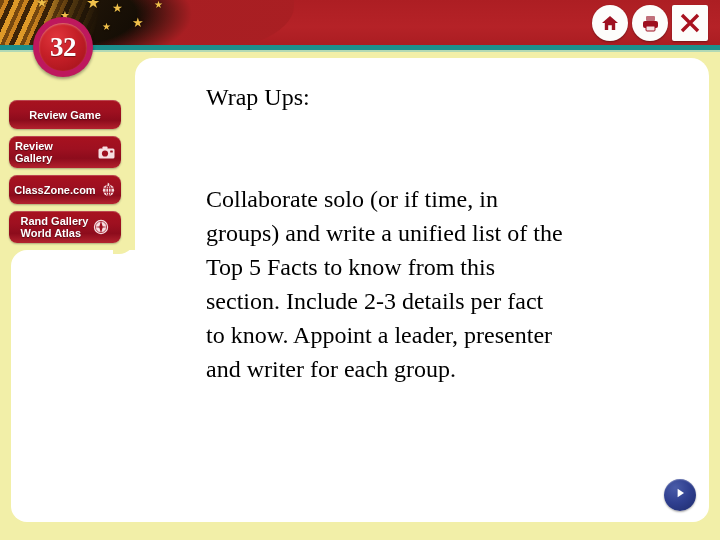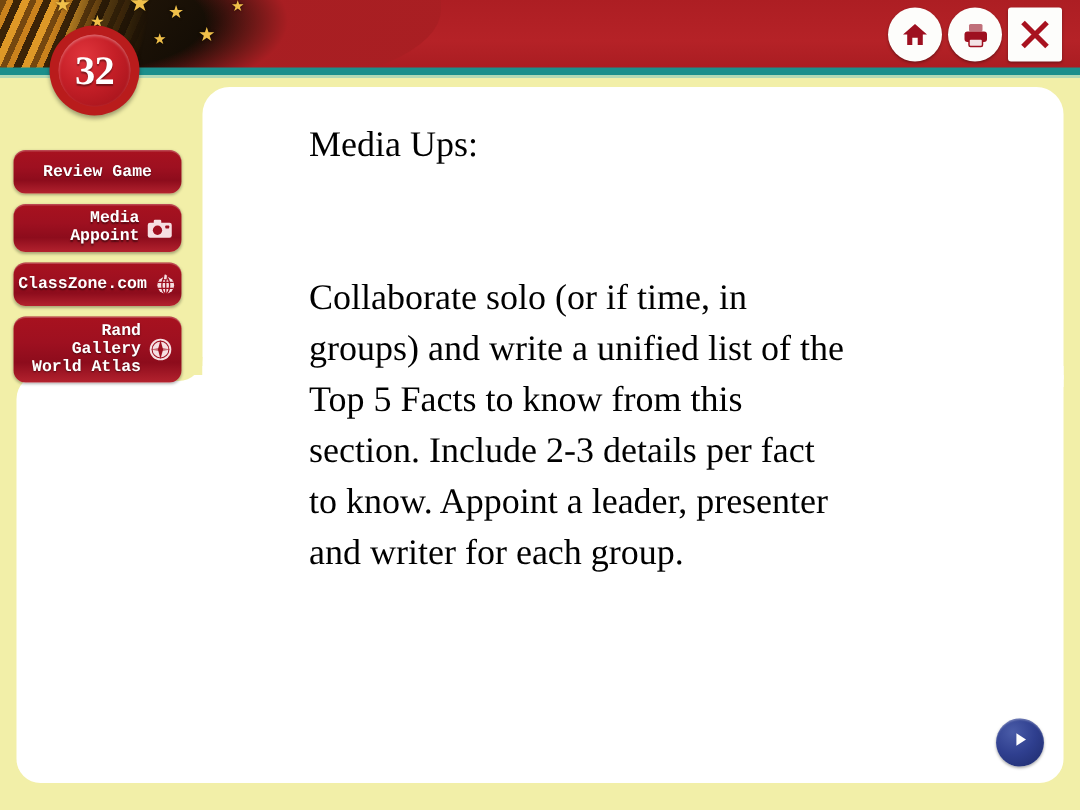--- a/index.html
+++ b/index.html
@@ -104,21 +104,21 @@
   .ctl.round { border-radius: 50%; }
   .ctl.square { border-radius: 2px; }
   .ctl svg { display: block; }
 
   
   .chapter-badge {
     position: absolute;
     left: 33px; top: 17px;
     width: 60px; height: 60px;
     border-radius: 50%;
-    background: #b91c1c;
+    background: #be185d;
     box-shadow: 0 2px 3px rgba(0,0,0,0.35);
     z-index: 14;
     display: flex;
     align-items: center;
     justify-content: center;
     text-align: center;
   }
   .chapter-badge-inner {
     width: 48px; height: 48px;
     border-radius: 50%;
@@ -202,25 +202,25 @@
     display: flex;
     align-items: center;
     justify-content: center;
     gap: 5px;
     padding: 4px 6px;
     box-sizing: border-box;
     cursor: pointer;
   }
   .side-btn-label {
     color: #ffffff;
-    font-family: Liberation Mono, monospace;
+    font-family: Liberation Sans, sans-serif;
     font-weight: bold;
     font-size: 11px;
     line-height: 12px;
-    text-align: right;
+    text-align: left;
     text-shadow: 0 1px 1px rgba(0,0,0,0.45);
     white-space: pre-line;
   }
   .btn-icon {
     flex: 0 0 auto;
     display: flex;
     align-items: center;
     justify-content: center;
   }
   .btn-icon svg { display: block; }
@@ -320,21 +320,21 @@
     </div>
   </div>
 
   <div class="sidebar">
 
     <div class="side-btn">
       <span class="side-btn-label">Review Game</span>
     </div>
 
     <div class="side-btn">
-      <span class="side-btn-label">Media Appoint</span>
+      <span class="side-btn-label">Review Gallery</span>
       <span class="btn-icon">
         <svg width="17" height="13" viewBox="0 0 17 13">
           <rect x="0.5" y="2.5" width="16" height="10" rx="1.5" fill="#f6dfe2"></rect>
           <rect x="4.5" y="0.5" width="5" height="3" rx="0.8" fill="#f6dfe2"></rect>
           <circle cx="7" cy="7.5" r="3.1" fill="#9e1020"></circle>
           <rect x="12.2" y="4.4" width="2.6" height="2" rx="0.5" fill="#9e1020"></rect>
         </svg>
       </span>
     </div>
 
@@ -358,21 +358,21 @@
           <circle cx="8" cy="8" r="7.2" fill="#f6dfe2"></circle>
           <circle cx="8" cy="8" r="5.6" fill="none" stroke="#9e1020" stroke-width="0.7"></circle>
           <path d="M8 1.6 L9.7 8 L8 14.4 L6.3 8 Z" fill="#9e1020"></path>
           <path d="M1.6 8 L8 6.6 L14.4 8 L8 9.4 Z" fill="#9e1020" opacity="0.55"></path>
         </svg>
       </span>
     </div>
 
   </div>
 
-  <div class="slide-heading">Media Ups:</div>
+  <div class="slide-heading">Wrap Ups:</div>
   <div class="slide-body">Collaborate solo (or if time, in groups) and write a unified list of the Top 5 Facts to know from this section. Include 2-3 details per fact to know. Appoint a leader, presenter and writer for each group.</div>
 
   <div class="play-btn">
     <span>
       <svg width="14" height="14" viewBox="0 0 14 14">
         <path d="M4.6 2.8 L11 7 L4.6 11.2 Z" fill="#ffffff"></path>
       </svg>
     </span>
   </div>
 

